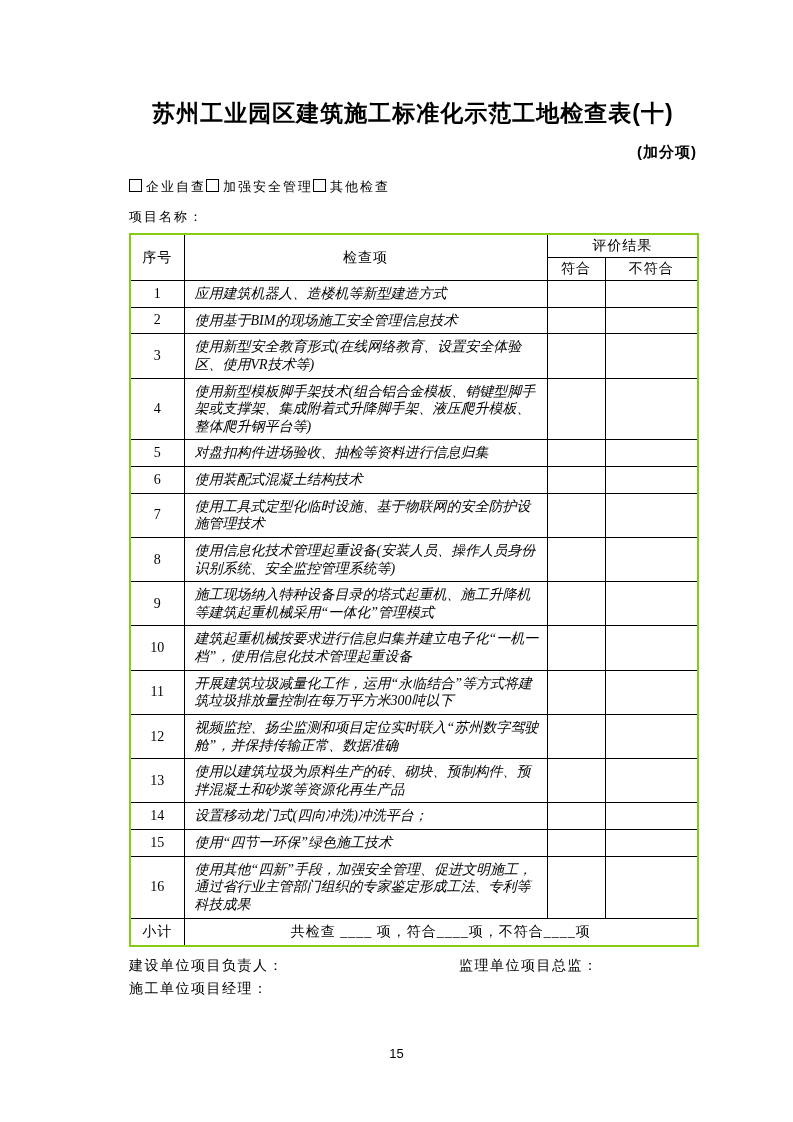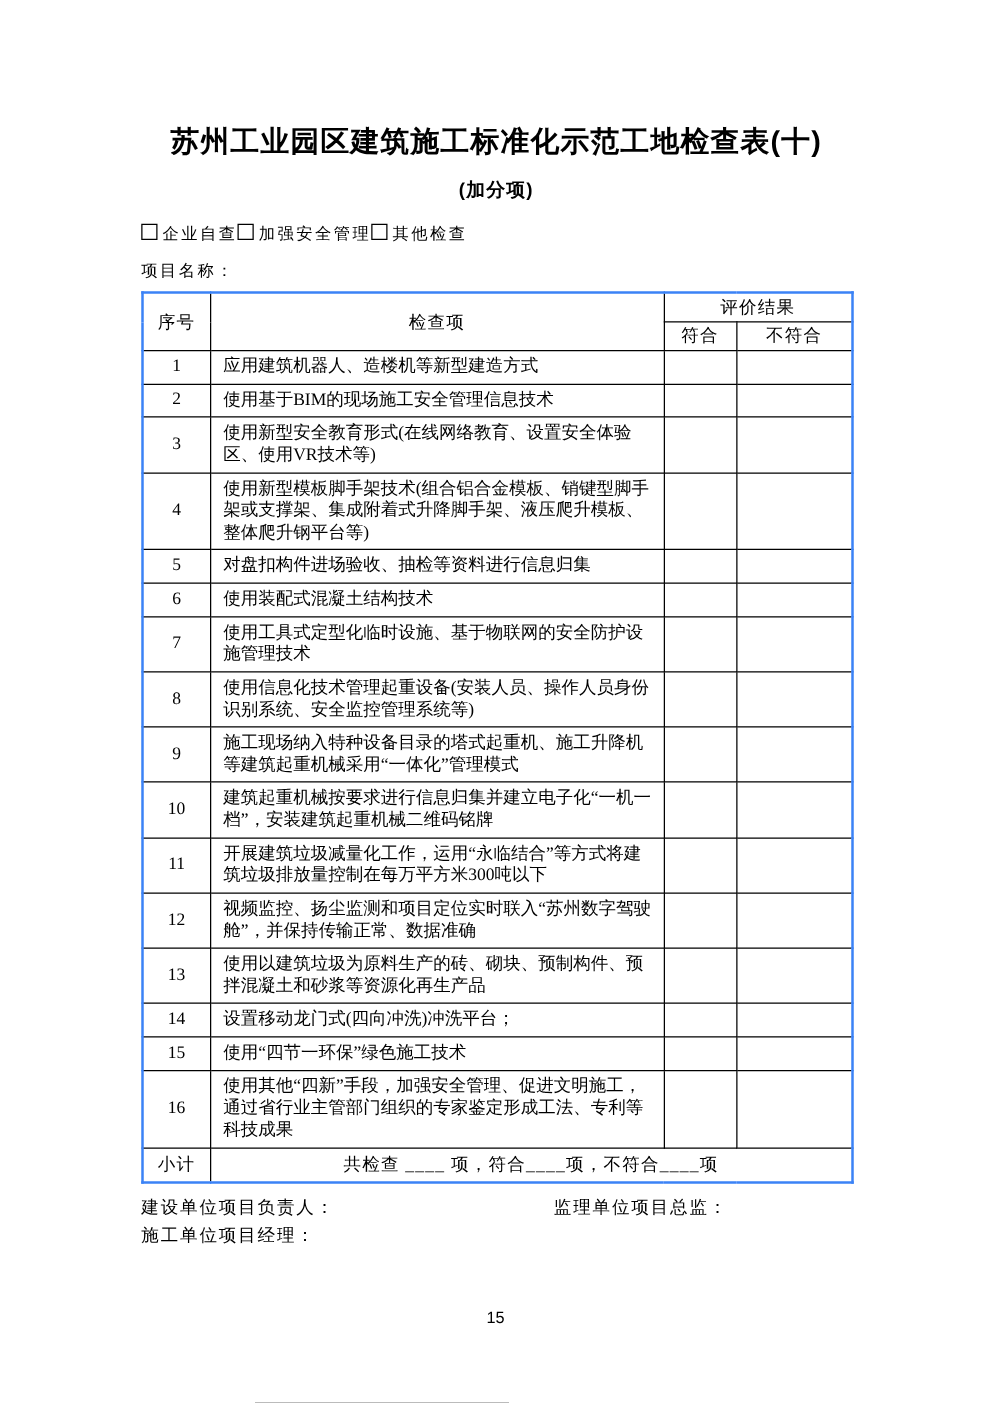--- a/index.html
+++ b/index.html
@@ -4,56 +4,56 @@
 <style>
   html,body{margin:0;padding:0;background:#888;}
   .page{
     position:relative;
     width:793px;height:1122px;
     background:#ffffff;
     color:#000;
     font-family:"Liberation Serif","DejaVu Serif",serif;
     overflow:hidden;
   }
-  .content{position:absolute;left:113px;top:98px;width:568px;}
+  .content{position:absolute;left:129px;top:98px;width:568px;}
 
   .title{
     margin:0;text-align:center;
     font-family:"Liberation Sans","DejaVu Sans",sans-serif;
     font-size:23px;font-weight:bold;letter-spacing:1px;white-space:nowrap;
   }
   .subtitle{
-    margin-top:14px;text-align:center;
+    margin-top:14px;text-align:right;
     font-family:"Liberation Sans","DejaVu Sans",sans-serif;
     font-size:15px;font-weight:bold;letter-spacing:1px;
   }
   .check-line{
     margin-top:16px;font-size:13px;letter-spacing:2px;
   }
   .check-option{margin-right:0;}
   .cbx{
     display:inline-block;width:11px;height:11px;
     border:1px solid #000;margin-right:4px;vertical-align:-1px;
   }
   .project-line{margin-top:12px;margin-bottom:7px;font-size:13px;letter-spacing:2px;}
 
   table.checklist{
     border-collapse:collapse;width:568px;
-    border:2px solid #3b82f6;
+    border:2px solid #84cc16;
     table-layout:fixed;
   }
   table.checklist th, table.checklist td{
     border:1px solid #000;
     font-weight:normal;
     font-size:14px;
   }
   col.no{width:54px;} col.item{width:363px;} col.pass{width:58px;} col.fail{width:93px;}
   th.hdr{height:20px;text-align:center;letter-spacing:1px;}
   td.c-no{text-align:center;padding:2px 0;}
-  td.c-item{padding:4px 5px 4px 10px;line-height:1.26;font-size:14.5px;}
+  td.c-item{padding:4px 5px 4px 10px;line-height:1.26;font-size:14.5px;font-style:italic;}
   td.c-pass, td.c-fail{padding:0;}
   td.c-subtotal-label{text-align:center;padding:4px 0;letter-spacing:1px;}
   td.c-subtotal{padding:0 0;text-align:center;letter-spacing:1px;font-size:14.5px;}
 
   .sig-block{margin-top:10px;font-size:14px;letter-spacing:1.5px;}
   .sig-line{position:relative;height:23px;}
   .sig-right{position:absolute;left:330px;top:0;}
   .date-line{position:relative;height:26px;margin-top:6px;
     font-family:"Liberation Sans","DejaVu Sans",sans-serif;font-weight:bold;font-size:14px;}
   .date-label{position:absolute;left:352px;}
@@ -149,21 +149,21 @@
             <td class="c-fail"></td>
           </tr>
         <tr>
             <td class="c-no">9</td>
             <td class="c-item">施工现场纳入特种设备目录的塔式起重机、施工升降机等建筑起重机械采用“一体化”管理模式</td>
             <td class="c-pass"></td>
             <td class="c-fail"></td>
           </tr>
         <tr>
             <td class="c-no">10</td>
-            <td class="c-item">建筑起重机械按要求进行信息归集并建立电子化“一机一档”，安装建筑起重机械二维码铭牌</td>
+            <td class="c-item">建筑起重机械按要求进行信息归集并建立电子化“一机一档”，使用信息化技术管理起重设备</td>
             <td class="c-pass"></td>
             <td class="c-fail"></td>
           </tr>
         <tr>
             <td class="c-no">11</td>
             <td class="c-item">开展建筑垃圾减量化工作，运用“永临结合”等方式将建筑垃圾排放量控制在每万平方米300吨以下</td>
             <td class="c-pass"></td>
             <td class="c-fail"></td>
           </tr>
         <tr>

